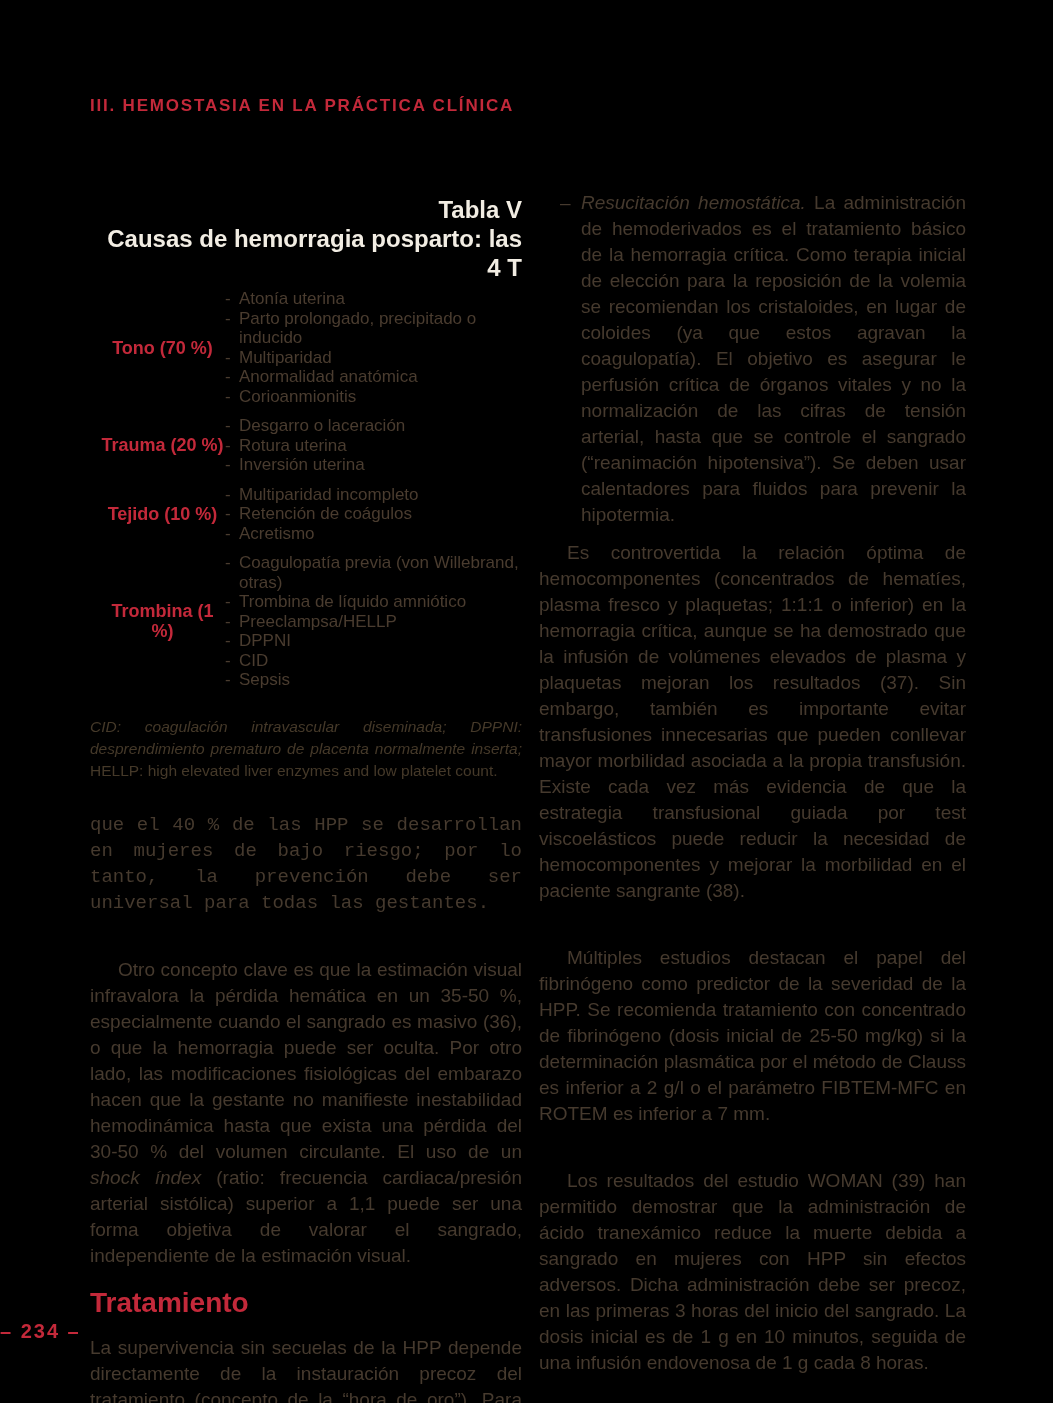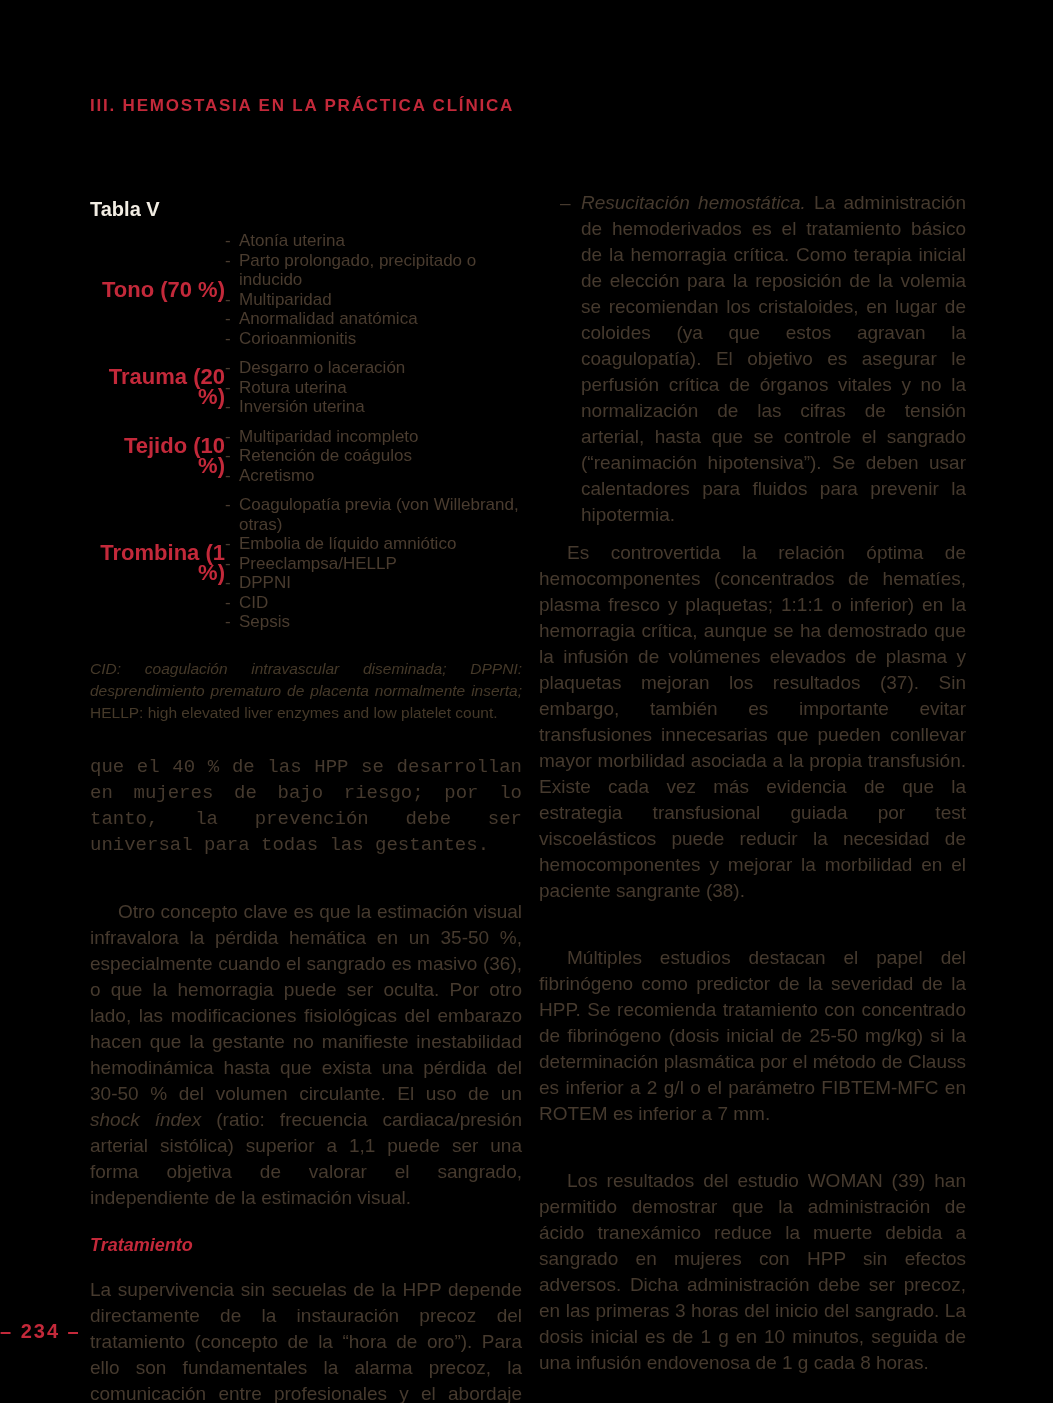--- a/index.html
+++ b/index.html
@@ -14,49 +14,50 @@
     font-stretch:condensed; white-space:nowrap;
   }
   .ftr {
     position:absolute; left:0; top:1320px; width:1053px; text-align:left;
     color:#c3293a; font-size:20px; font-weight:bold; letter-spacing:2px;
   }
   .col { position:absolute; color:#463a2e; font-size:19px; line-height:26px; text-align:justify; }
   .col-left  { left:90px;  top:195px; width:432px; }
   .col-right { left:539px; top:190px; width:427px; }
 
-  .tbl-title { text-align:left; font-weight:bold; color:#f2ede3; font-size:20px; line-height:29px; }
+  .tbl-title { text-align:right; font-weight:bold; color:#f2ede3; font-size:24px; line-height:29px; }
   .tbl { display:grid; grid-template-columns:135px 1fr; row-gap:10px; margin-top:7px; }
-  .tbl-label { color:#c3293a; font-weight:bold; font-size:22px; align-self:center; padding-left:10px; text-align:right; line-height:20px; }
+  .tbl-label { color:#c3293a; font-weight:bold; font-size:18px; align-self:center; padding-left:10px; text-align:center; line-height:20px; }
   .tbl-item { display:flex; font-size:17px; line-height:19.5px; color:#4a3c2f; text-align:left; }
   .tbl-item .b { width:14px; flex:none; }
   .footnote { margin-top:26px; font-size:15.5px; line-height:22px; color:#453929; text-align:justify; }
   .footnote i { font-style:italic; }
 
   p { margin:0; }
   .mt30 { margin-top:30px;font-family:Liberation Mono, monospace; }
   .ind { text-indent:28px;margin-top:41px; }
-  .h-trat { color:#c3293a; font-weight:bold; font-size:18px; margin-top:20px; line-height:28px; text-align:left;font-style:italic; }
+  .h-trat { color:#c3293a; font-weight:bold; font-size:28px; margin-top:20px; line-height:28px; text-align:left; }
   .gap18 { margin-top:18px; }
   .gap8  { margin-top:12px; }
 
   .hang  { position:relative; padding-left:42px; }
   .hang .dash  { position:absolute; left:21px; }
 </style>
 </head>
 <body>
 
 <div class="page">
 
   <div class="hdr">III. HEMOSTASIA EN LA PRÁCTICA CLÍNICA</div>
 
   <div class="col col-left">
 
     <div class="tbl-title">
       <div>Tabla V</div>
+      <div>Causas de hemorragia posparto: las 4 T</div>
     </div>
 
     <div class="tbl">
       <div class="tbl-label">Tono (70 %)</div>
       <div class="tbl-items">
         <div class="tbl-item">
             <span class="b">-</span>
             <span>Atonía uterina</span>
           </div>
         <div class="tbl-item">
@@ -110,21 +111,21 @@
       </div>
 
       <div class="tbl-label">Trombina (1 %)</div>
       <div class="tbl-items">
         <div class="tbl-item">
             <span class="b">-</span>
             <span>Coagulopatía previa (von Willebrand, otras)</span>
           </div>
         <div class="tbl-item">
             <span class="b">-</span>
-            <span>Embolia de líquido amniótico</span>
+            <span>Trombina de líquido amniótico</span>
           </div>
         <div class="tbl-item">
             <span class="b">-</span>
             <span>Preeclampsa/HELLP</span>
           </div>
         <div class="tbl-item">
             <span class="b">-</span>
             <span>DPPNI</span>
           </div>
         <div class="tbl-item">

